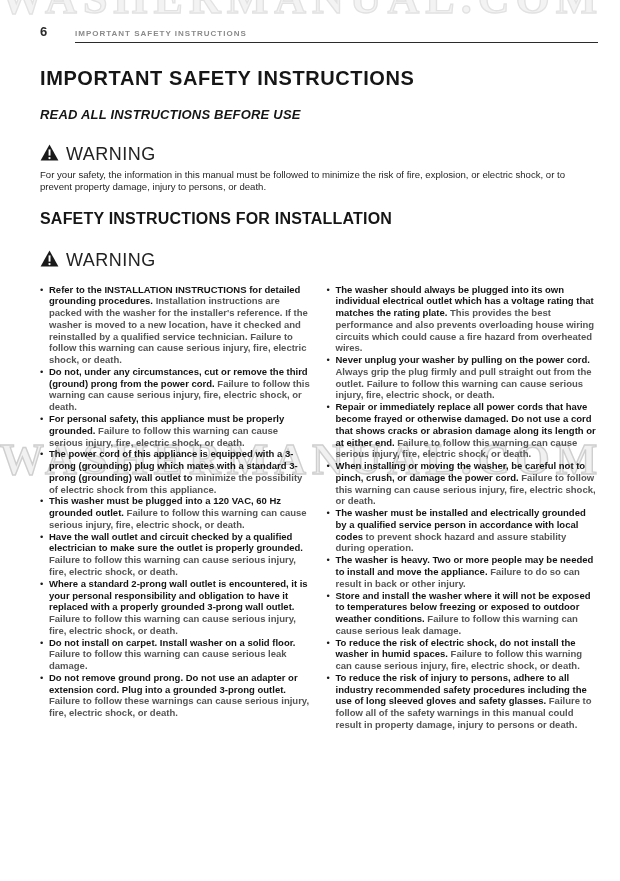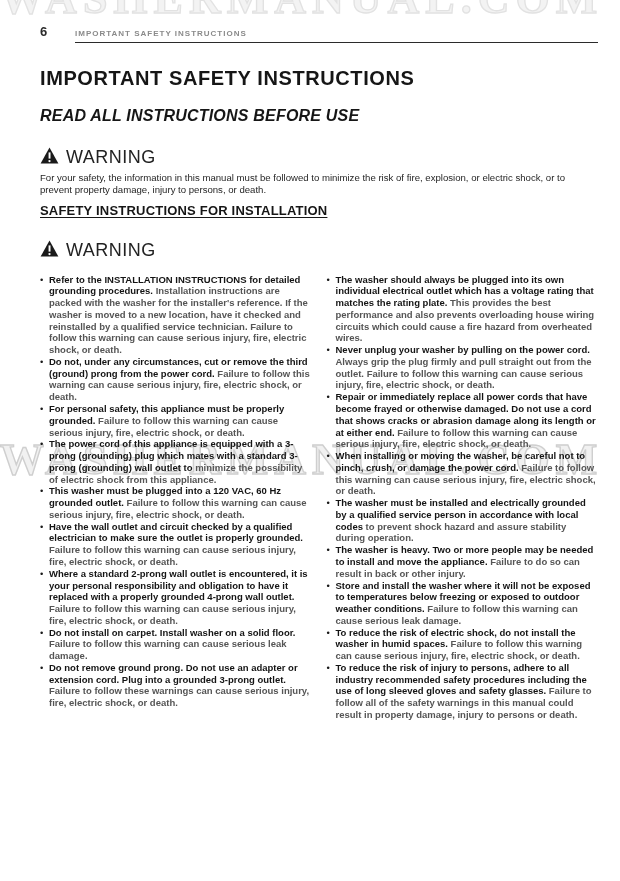--- a/index.html
+++ b/index.html
@@ -50,21 +50,21 @@
   
   h1.doc-title {
     margin-top: 24px;
     font-size: 20px;
     letter-spacing: 0.6px;
     color: #161616;
     font-weight: bold;
   }
   h2.doc-subtitle {
     margin-top: 17px;
-    font-size: 16px;
+    font-size: 13px;
     font-style: italic;
     color: #161616;
     font-weight: bold;
     letter-spacing: 0.2px;
   }
   
   .warn-head {
     display: flex; align-items: flex-start; gap: 7px;
     margin-top: 22px;
   }
@@ -75,25 +75,24 @@
     color: #222222;
   }
   .warn-body {
     margin-top: 4px;
     font-size: 9.6px;
     line-height: 1.23;
     color: #262626;
     max-width: 540px;
   }
   .section-heading {
-    margin-top: 7px;
-    font-size: 13px;
+    margin-top: 17px;
+    font-size: 16px;
     font-weight: bold;
     color: #161616;
-    text-decoration: underline;
     text-underline-offset: 2px;
     letter-spacing: 0.2px;
   }
   
   .columns {
     display: flex;
     gap: 15px;
     margin-top: 13px;
   }
   .col { width: 50%; }
@@ -163,21 +162,21 @@
   <div class="bullet"><span class="dot">•</span><span class="lead">Do not, under any circumstances, cut or remove the third (ground) prong from the power cord.</span> <span class="rest">Failure to follow this warning can cause serious injury, fire, electric shock, or death.</span></div>
 
   <div class="bullet"><span class="dot">•</span><span class="lead">For personal safety, this appliance must be properly grounded.</span> <span class="rest">Failure to follow this warning can cause serious injury, fire, electric shock, or death.</span></div>
 
   <div class="bullet"><span class="dot">•</span><span class="lead">The power cord of this appliance is equipped with a 3-prong (grounding) plug which mates with a standard 3-prong (grounding) wall outlet to</span> <span class="rest">minimize the possibility of electric shock from this appliance.</span></div>
 
   <div class="bullet"><span class="dot">•</span><span class="lead">This washer must be plugged into a 120 VAC, 60 Hz grounded outlet.</span> <span class="rest">Failure to follow this warning can cause serious injury, fire, electric shock, or death.</span></div>
 
   <div class="bullet"><span class="dot">•</span><span class="lead">Have the wall outlet and circuit checked by a qualified electrician to make sure the outlet is properly grounded.</span> <span class="rest">Failure to follow this warning can cause serious injury, fire, electric shock, or death.</span></div>
 
-  <div class="bullet"><span class="dot">•</span><span class="lead">Where a standard 2-prong wall outlet is encountered, it is your personal responsibility and obligation to have it replaced with a properly grounded 4-prong wall outlet.</span> <span class="rest">Failure to follow this warning can cause serious injury, fire, electric shock, or death.</span></div>
+  <div class="bullet"><span class="dot">•</span><span class="lead">Where a standard 2-prong wall outlet is encountered, it is your personal responsibility and obligation to have it replaced with a properly grounded 3-prong wall outlet.</span> <span class="rest">Failure to follow this warning can cause serious injury, fire, electric shock, or death.</span></div>
 
   <div class="bullet"><span class="dot">•</span><span class="lead">Do not install on carpet. Install washer on a solid floor.</span> <span class="rest">Failure to follow this warning can cause serious leak damage.</span></div>
 
   <div class="bullet"><span class="dot">•</span><span class="lead">Do not remove ground prong. Do not use an adapter or extension cord. Plug into a grounded 3-prong outlet.</span> <span class="rest">Failure to follow these warnings can cause serious injury, fire, electric shock, or death.</span></div>
 </div>
       <div class="col">
   <div class="bullet"><span class="dot">•</span><span class="lead">The washer should always be plugged into its own individual electrical outlet which has a voltage rating that matches the rating plate.</span> <span class="rest">This provides the best performance and also prevents overloading house wiring circuits which could cause a fire hazard from overheated wires.</span></div>
 
   <div class="bullet"><span class="dot">•</span><span class="lead">Never unplug your washer by pulling on the power cord.</span> <span class="rest">Always grip the plug firmly and pull straight out from the outlet. Failure to follow this warning can cause serious injury, fire, electric shock, or death.</span></div>
 

